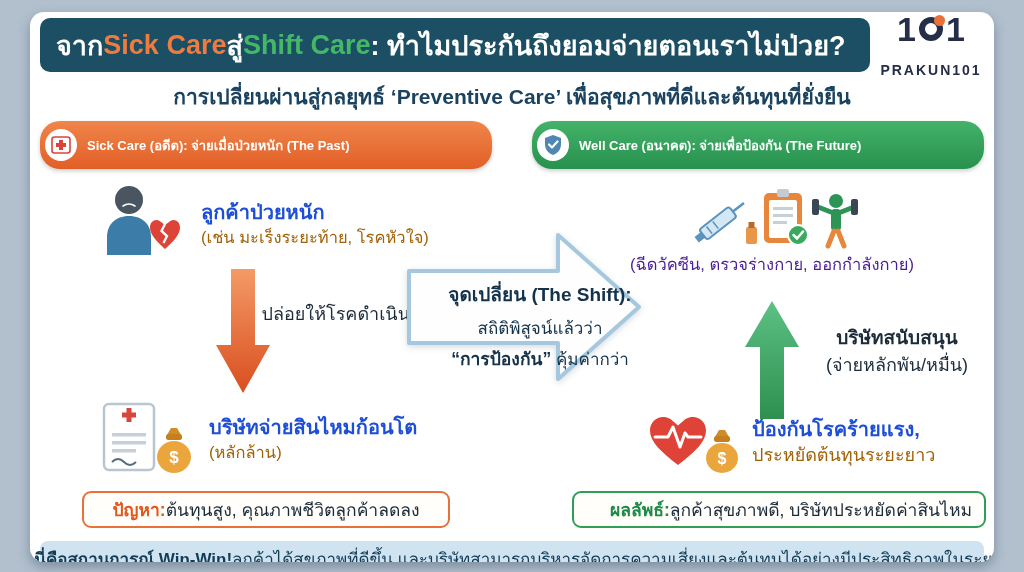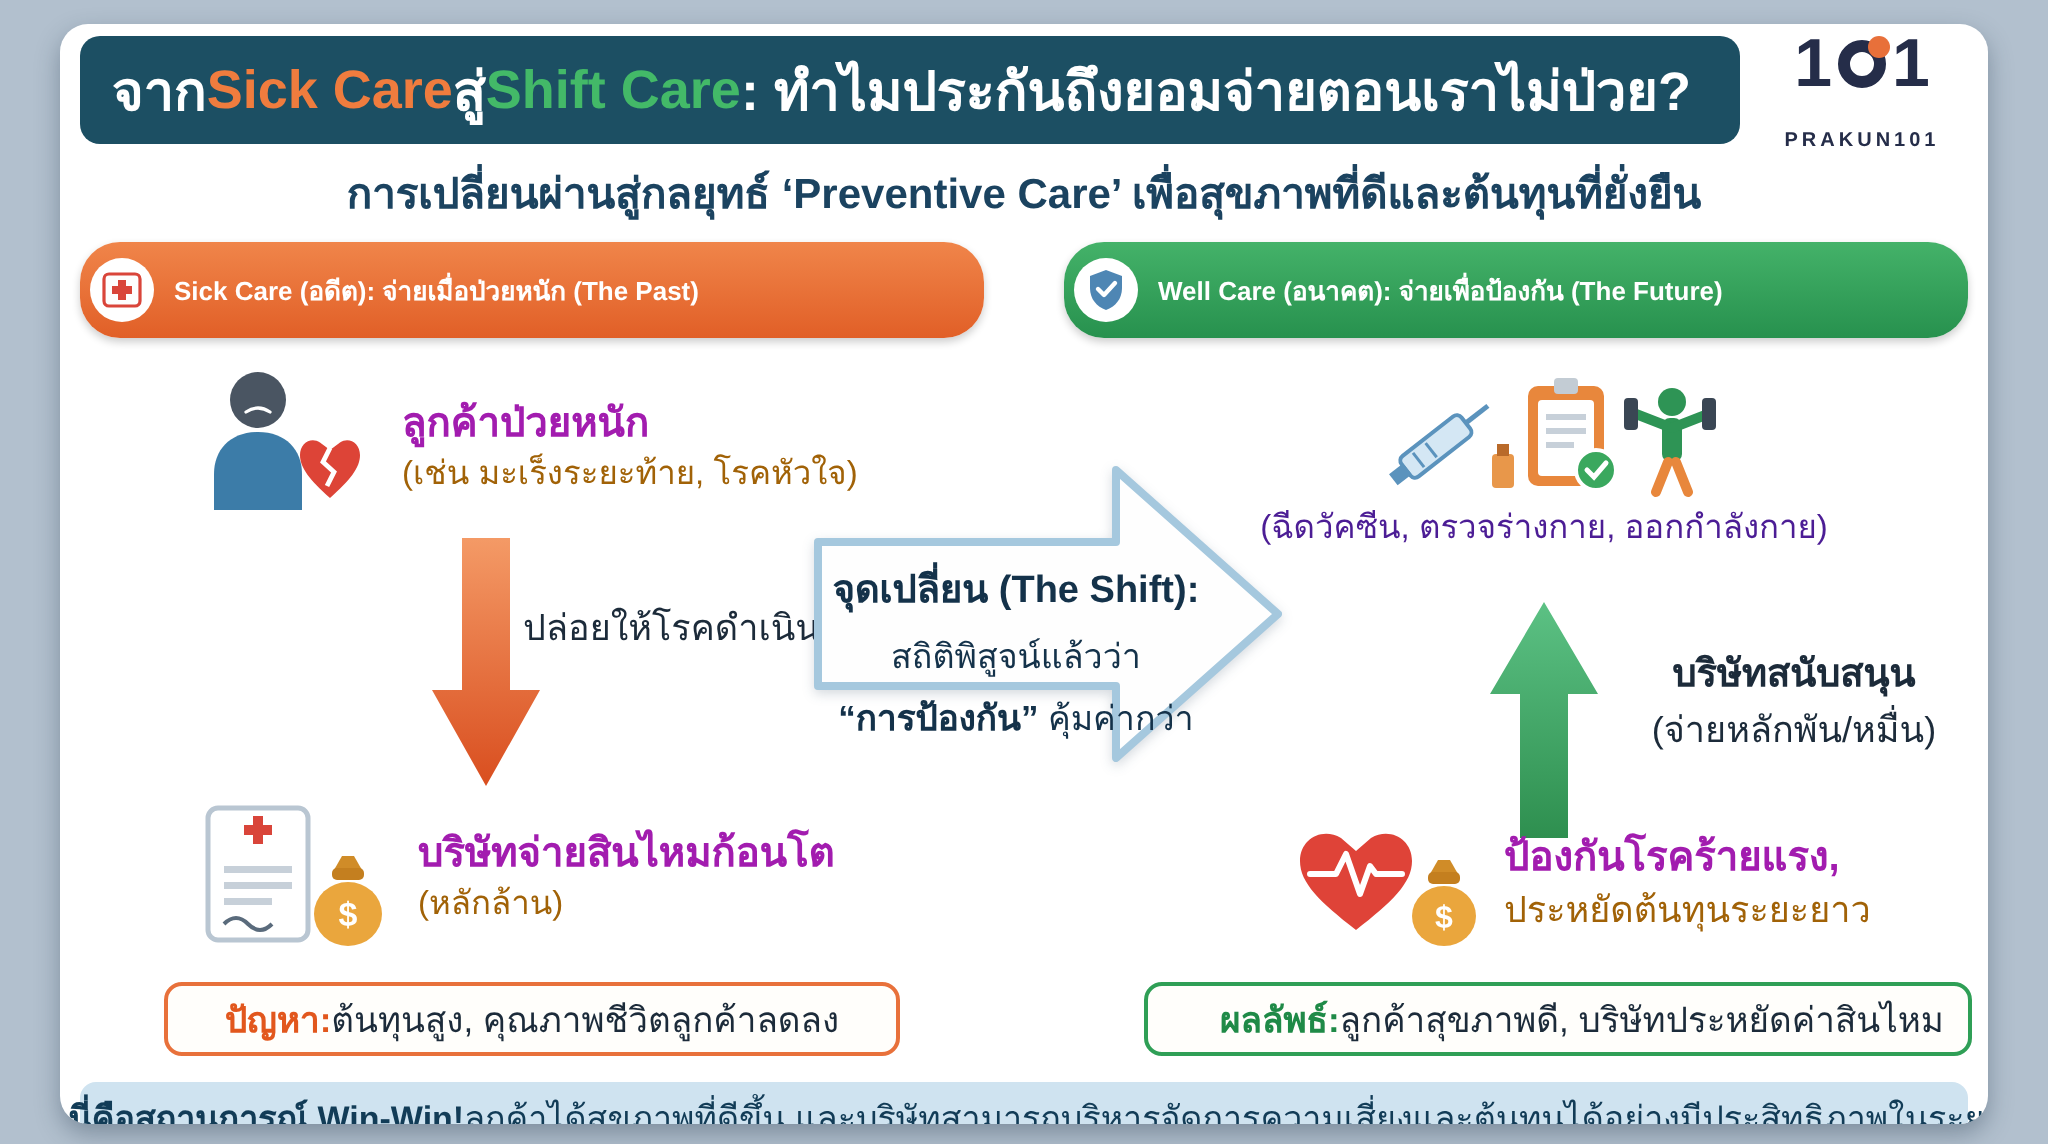--- a/index.html
+++ b/index.html
@@ -15,39 +15,39 @@
   .title-bar { flex:1; background:#1c4f63; border-radius:10px; display:flex; align-items:center;
     padding:0 16px; font-size:27px; font-weight:bold; color:#ffffff; white-space:nowrap; }
   .t-orange { color:#ef7c3e; }
   .t-green  { color:#43b968; }
   .logo { width:106px; display:flex; flex-direction:column; align-items:center; justify-content:center; }
   .logo-mark { display:flex; align-items:center; gap:3px; font-size:34px; font-weight:800;
     color:#252d49; line-height:1; }
   .logo-ring { position:relative; width:24px; height:24px; border:6px solid #252d49; border-radius:50%; }
   .logo-dot { position:absolute; top:-8px; right:-8px; width:11px; height:11px;
     background:#e8703a; border-radius:50%; }
-  .logo-sub { margin-top:16px; font-size:10px; font-weight:bold; letter-spacing:2px; color:#252d49; }
+  .logo-sub { margin-top:16px; font-size:14px; font-weight:bold; letter-spacing:2px; color:#252d49; }
 
   .subtitle { margin-top:8px; text-align:center; font-size:21px; font-weight:bold; color:#1b4360; }
 
   
   .pills { display:flex; gap:40px; margin:8px 10px 0; }
   .pill { flex:1; height:48px; border-radius:20px; display:flex; align-items:center; gap:10px;
     padding:0 12px 0 5px; color:#ffffff; font-weight:bold; font-size:13px; white-space:nowrap;
     box-shadow:0 2px 4px rgba(0,0,0,.2); }
   .pill-sick { background:linear-gradient(180deg,#f0854a,#e15f27); }
   .pill-well { background:linear-gradient(180deg,#44b269,#27914e); }
   .pill-icon { width:32px; height:32px; min-width:32px; border-radius:50%; background:#ffffff;
     display:flex; align-items:center; justify-content:center; }
 
   
   .body { position:relative; height:362px; margin-top:4px; color:#1c2b3a; }
   .abs { position:absolute; }
   .step { display:flex; align-items:center; gap:14px; }
-  .step-text .t1 { font-size:20px; font-weight:bold; color:#a21caf; line-height:1.4; white-space:nowrap; }
+  .step-text .t1 { font-size:20px; font-weight:bold; color:#1d4ed8; line-height:1.4; white-space:nowrap; }
   .step-text .t2 { font-size:16.5px; color:#a16207; line-height:1.35; white-space:nowrap; }
   .vlabel { text-align:center; line-height:1.55; font-size:18px; color:#1c2b3a; white-space:nowrap; }
   .vlabel .vbold { font-weight:bold; font-size:19px; }
   .shift-text { text-align:center; color:#14324a; }
   .shift-text .s1 { font-size:19px; font-weight:bold; margin-bottom:5px; white-space:nowrap; }
   .shift-text .s2 { font-size:17px; margin-bottom:4px; white-space:nowrap; }
   .shift-text .s3 { font-size:17px; white-space:nowrap; }
   .shift-text .s3 b { font-size:17.5px; }
   .shift-arrow-svg { filter:drop-shadow(0 2px 3px rgba(20,50,80,.18)); }
 
@@ -164,21 +164,21 @@
     </div>
 
     <div class="note-box note-sick" style="left:52px; top:318px; width:368px;">
       <span class="lbl-sick">ปัญหา:</span>
           <span> ต้นทุนสูง, คุณภาพชีวิตลูกค้าลดลง</span>
     </div>
 
     <svg class="abs shift-arrow-svg" style="left:376px; top:56px;" width="238" height="156" viewBox="0 0 238 156">
       <polygon points="3,42 152,42 152,6 233,78 152,150 152,114 3,114" fill="#fefefe" stroke="#a5c8de" stroke-width="4" stroke-linejoin="round"></polygon>
     </svg>
-    <div class="abs shift-text" style="left:362px; top:106px; width:232px;">
+    <div class="abs shift-text" style="left:394px; top:106px; width:232px;">
       <div class="s1">จุดเปลี่ยน (The Shift):</div>
       <div class="s2">สถิติพิสูจน์แล้วว่า</div>
       <div class="s3"><b>“การป้องกัน”</b><span> คุ้มค่ากว่า</span></div>
     </div>
 
     <svg class="abs" style="left:660px; top:14px;" width="175" height="62" viewBox="0 0 175 62">
       <g transform="rotate(-38 30 34)">
         <rect x="8" y="28" width="38" height="13" rx="3" fill="#d4e7f4" stroke="#5b93bd" stroke-width="2"></rect>
         <rect x="0" y="31" width="9" height="7" fill="#5b93bd"></rect>
         <line x1="46" y1="34.5" x2="60" y2="34.5" stroke="#5b93bd" stroke-width="2.5"></line>

